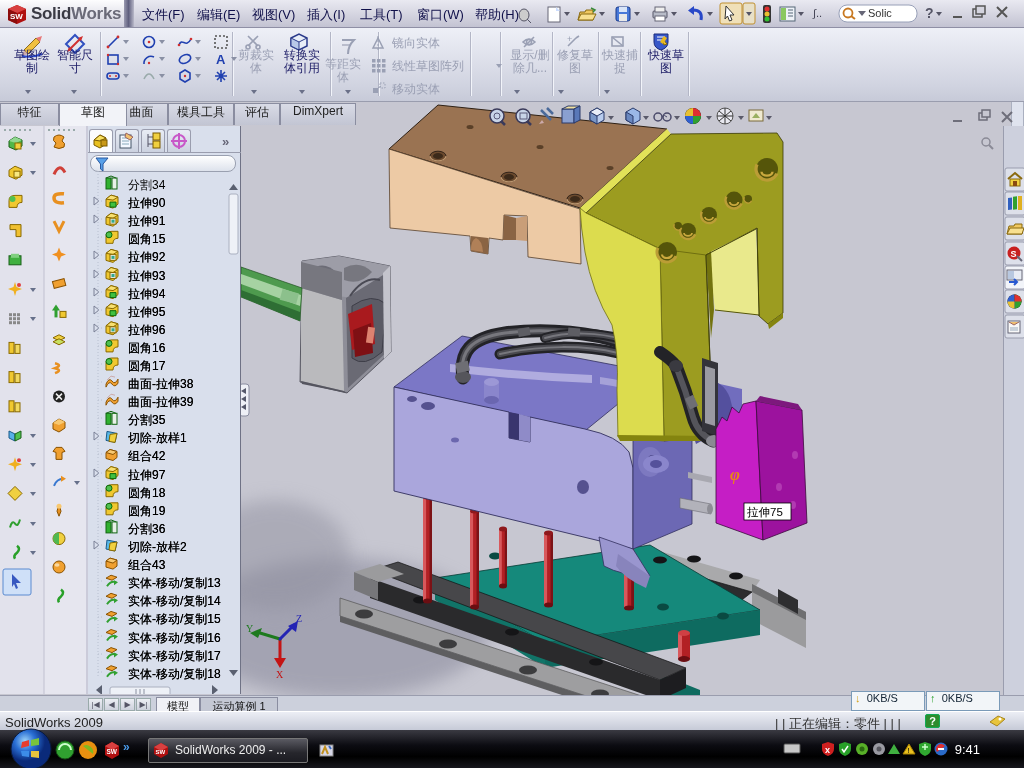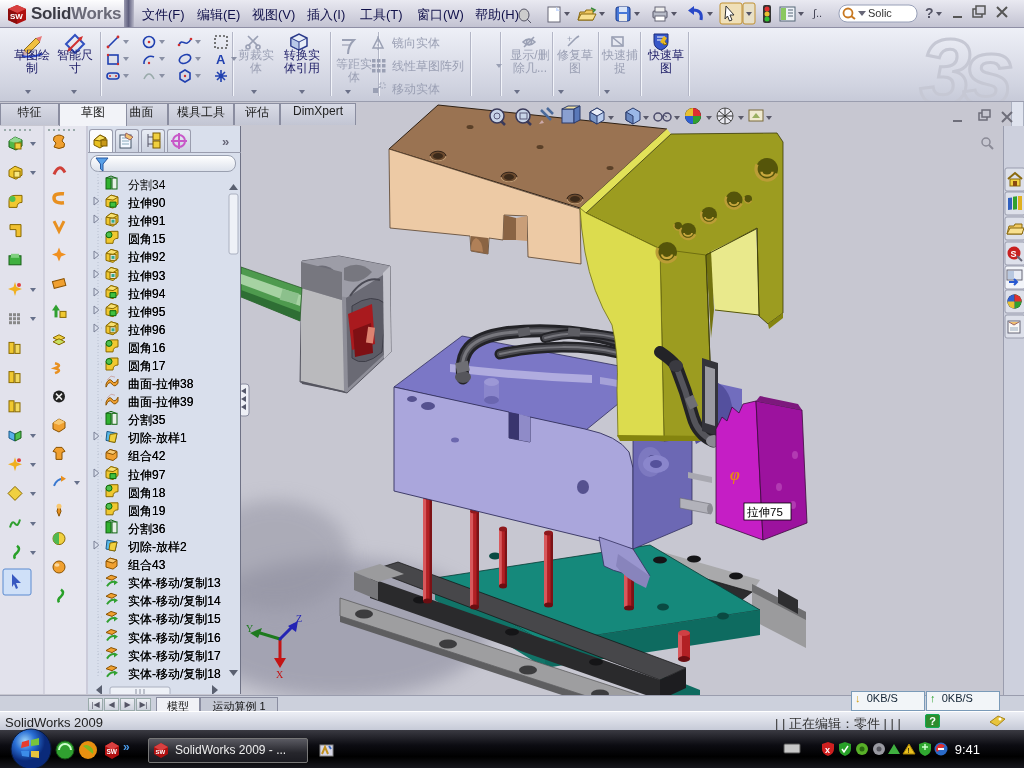--- a/index.html
+++ b/index.html
@@ -395,21 +395,20 @@
 <g stroke="#555" stroke-width="2" fill="none">
           <line x1="438" y1="15" x2="447" y2="15"></line>
           <rect x="458" y="7" width="9" height="8" stroke-width="1.5"></rect>
           <rect x="461" y="4" width="9" height="8" stroke-width="1.5" fill="#d4d4de"></rect>
           <path d="M482,5 l10,10 M492,5 l-10,10"></path>
         </g>
       </svg>
 </div>
 
 <div id="cmdbar" class="abs" style="z-index:4">
-  <div id="ds3" class="abs">3s</div>
   <svg class="abs" style="left:0;top:0" width="1024" height="73" viewBox="0 0 1024 73" id="cmdicons">
         <g transform="translate(22,6)">
           <path d="M2,16 L14,4 L18,8 L6,20 Z" fill="#f0c040" stroke="#8a6a20"></path>
           <path d="M14,4 L18,8 L20,2 Z" fill="#e87878"></path>
           <path d="M2,16 L6,20 L0,22 Z" fill="#caa"></path>
           <path d="M0,22 q10,2 20,-2" fill="none" stroke="#2a4ad0" stroke-width="2"></path>
         </g>
 <g transform="translate(66,7)">
           <polygon points="9,0 18,9 9,18 0,9" fill="none" stroke="#3050c0" stroke-width="2"></polygon>
           <line x1="3" y1="15" x2="15" y2="3" stroke="#d03030" stroke-width="2"></line>
@@ -551,21 +550,21 @@
 <polygon points="299,62 305,62 302,66" fill="#6a7088"></polygon>
 <polygon points="345,62 351,62 348,66" fill="#6a7088"></polygon>
 <polygon points="514,62 520,62 517,66" fill="#6a7088"></polygon>
 <polygon points="558,62 564,62 561,66" fill="#6a7088"></polygon>
 <polygon points="604,62 610,62 607,66" fill="#6a7088"></polygon>
       </svg>
   <div class="abs cmdtxt" style="left:6px;top:21px;width:52px">草图绘<br>制</div>
   <div class="abs cmdtxt" style="left:53px;top:21px;width:44px">智能尺<br>寸</div>
   <div class="abs cmdtxt cmdgray" style="left:236px;top:21px;width:40px">剪裁实<br>体</div>
   <div class="abs cmdtxt" style="left:276px;top:21px;width:52px">转换实<br>体引用</div>
-  <div class="abs cmdtxt cmdgray" style="left:334px;top:30px;width:40px">等距实<br>体</div>
+  <div class="abs cmdtxt cmdgray" style="left:323px;top:30px;width:40px">等距实<br>体</div>
   <div class="abs cmdtxt cmdgray" style="left:392px;top:9px;width:70px;text-align:left">镜向实体</div>
   <div class="abs cmdtxt cmdgray" style="left:392px;top:32px;width:100px;text-align:left">线性草图阵列</div>
   <div class="abs cmdtxt cmdgray" style="left:392px;top:55px;width:70px;text-align:left">移动实体</div>
   <div class="abs cmdtxt cmdgray" style="left:508px;top:21px;width:44px">显示/删<br>除几...</div>
   <div class="abs cmdtxt cmdgray" style="left:553px;top:21px;width:44px">修复草<br>图</div>
   <div class="abs cmdtxt cmdgray" style="left:598px;top:21px;width:44px">快速捕<br>捉</div>
   <div class="abs cmdtxt" style="left:644px;top:21px;width:44px">快速草<br>图</div>
 </div>
 
 <div id="tabrow" class="abs" style="z-index:4">

